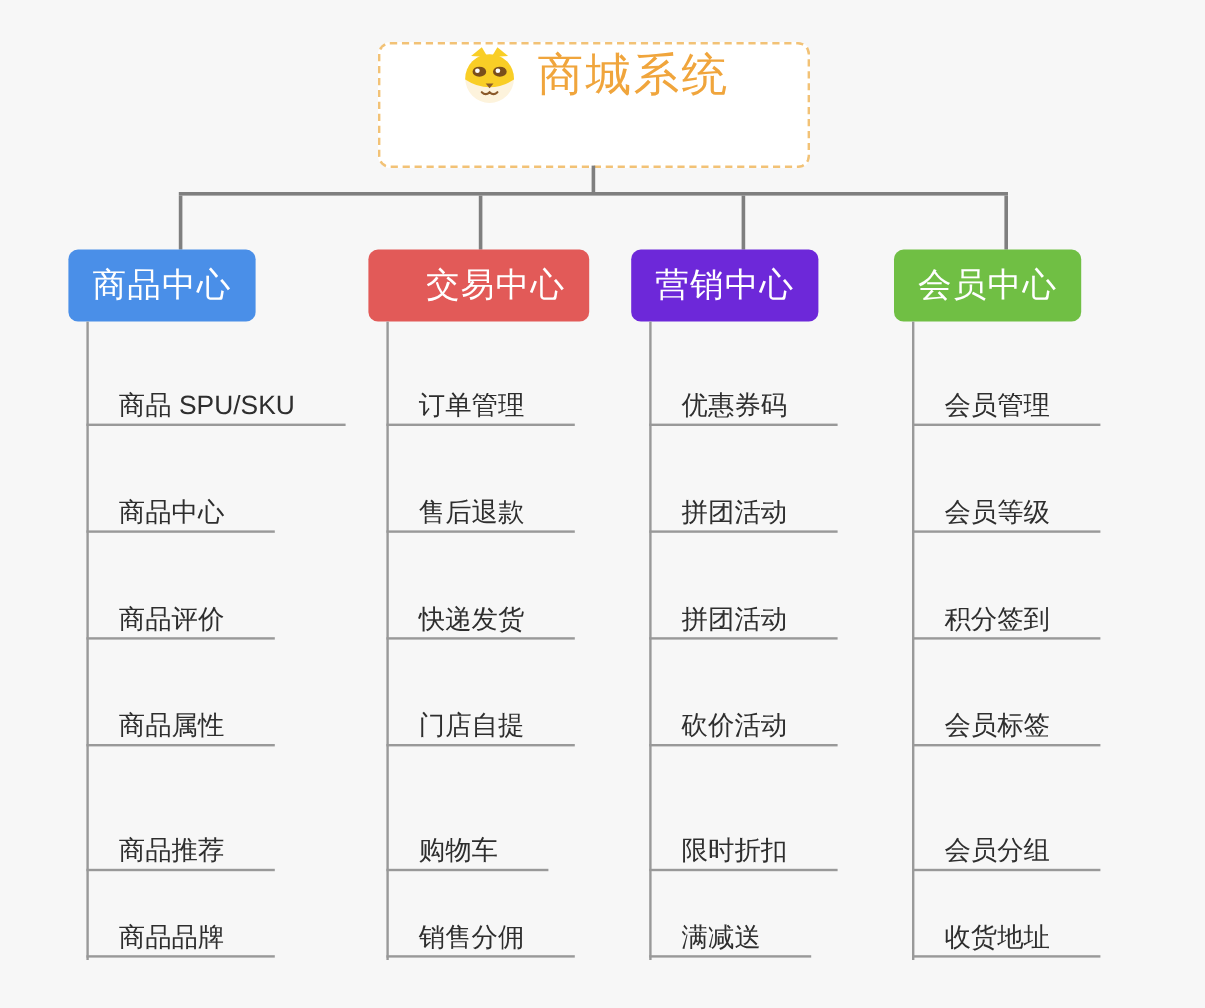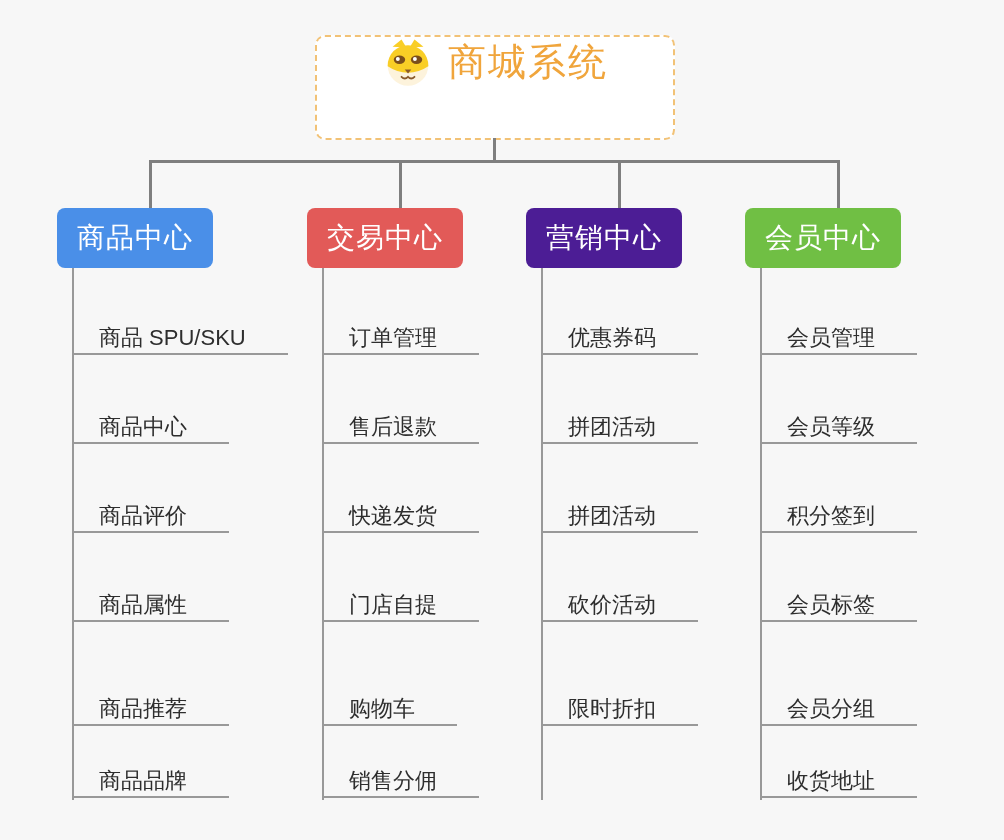--- a/index.html
+++ b/index.html
@@ -20,21 +20,21 @@
   .bus   { left:149px; top:160px; width:691px; height:3px; }
   .drop  { top:163px; width:3px; height:45px; }
   .d1 { left:149px; } .d2 { left:399px; } .d3 { left:618px; } .d4 { left:837px; }
 
   
   .branch-header {
     position:absolute; top:208px; width:156px; height:60px; border-radius:8px;
     color:#ffffff; font-size:28px; display:flex; align-items:center; justify-content:center;
     letter-spacing:1px;
   }
-  .b1 { left:57px; } .b2 { left:307px; } .b3 { left:526px; } .b4 { left:745px; }
+  .b1 { left:57px; } .b2 { left:307px;padding-left:28px; } .b3 { left:526px; } .b4 { left:745px; }
 
   
   .spine { position:absolute; top:268px; width:2px; height:532px; background:#999999; }
   .s1 { left:72px; } .s2 { left:322px; } .s3 { left:541px; } .s4 { left:760px; }
 
   
   .item {
     position:absolute; white-space:nowrap; font-size:22px; color:#2e2e2e;
     line-height:31px; padding:0 42px 0 27px; border-bottom:2px solid #999999;
   }
@@ -69,21 +69,21 @@
 
   <div class="connector stem"></div>
   <div class="connector bus"></div>
   <div class="connector drop d1"></div>
   <div class="connector drop d2"></div>
   <div class="connector drop d3"></div>
   <div class="connector drop d4"></div>
 
   <div class="branch-header b1" style="background: rgb(74, 143, 232);">商品中心</div>
   <div class="branch-header b2" style="background: rgb(226, 90, 88);">交易中心</div>
-  <div class="branch-header b3" style="background: #4c1d95;">营销中心</div>
+  <div class="branch-header b3" style="background: #6d28d9;">营销中心</div>
   <div class="branch-header b4" style="background: rgb(112, 191, 68);">会员中心</div>
 
   <div class="spine s1"></div>
   <div class="spine s2"></div>
   <div class="spine s3"></div>
   <div class="spine s4"></div>
 
   <div class="item c1 r1">商品 SPU/SKU</div>
   <div class="item c1 r2">商品中心</div>
   <div class="item c1 r3">商品评价</div>
@@ -96,20 +96,21 @@
   <div class="item c2 r3">快递发货</div>
   <div class="item c2 r4">门店自提</div>
   <div class="item c2 r5">购物车</div>
   <div class="item c2 r6">销售分佣</div>
 
   <div class="item c3 r1">优惠券码</div>
   <div class="item c3 r2">拼团活动</div>
   <div class="item c3 r3">拼团活动</div>
   <div class="item c3 r4">砍价活动</div>
   <div class="item c3 r5">限时折扣</div>
+  <div class="item c3 r6">满减送</div>
 
   <div class="item c4 r1">会员管理</div>
   <div class="item c4 r2">会员等级</div>
   <div class="item c4 r3">积分签到</div>
   <div class="item c4 r4">会员标签</div>
   <div class="item c4 r5">会员分组</div>
   <div class="item c4 r6">收货地址</div>
 
 </div>
 

